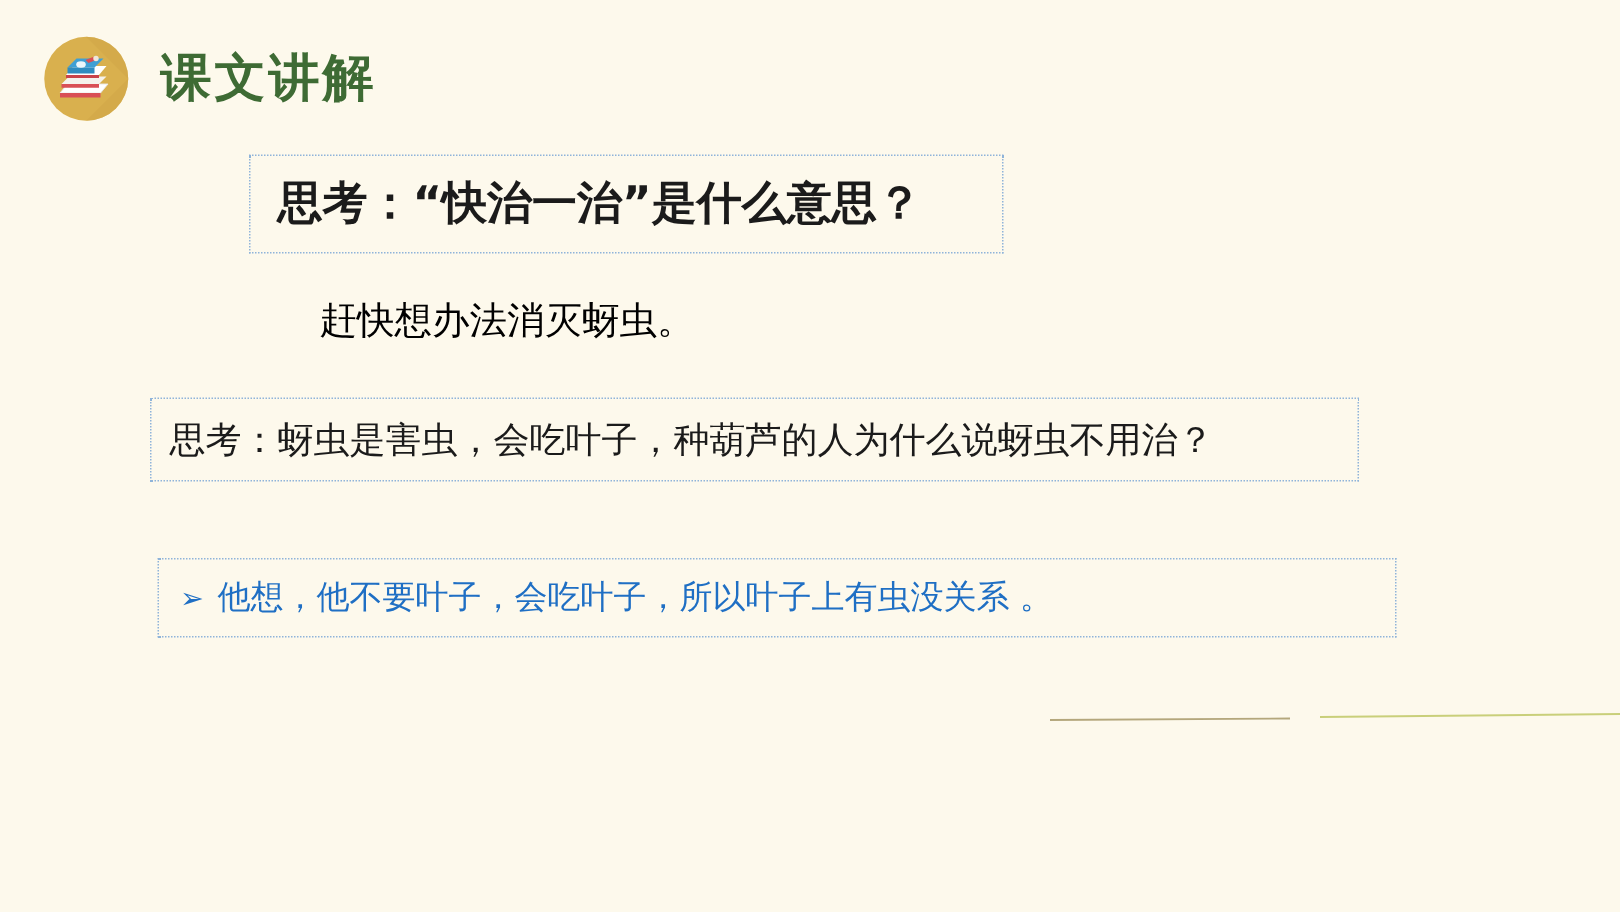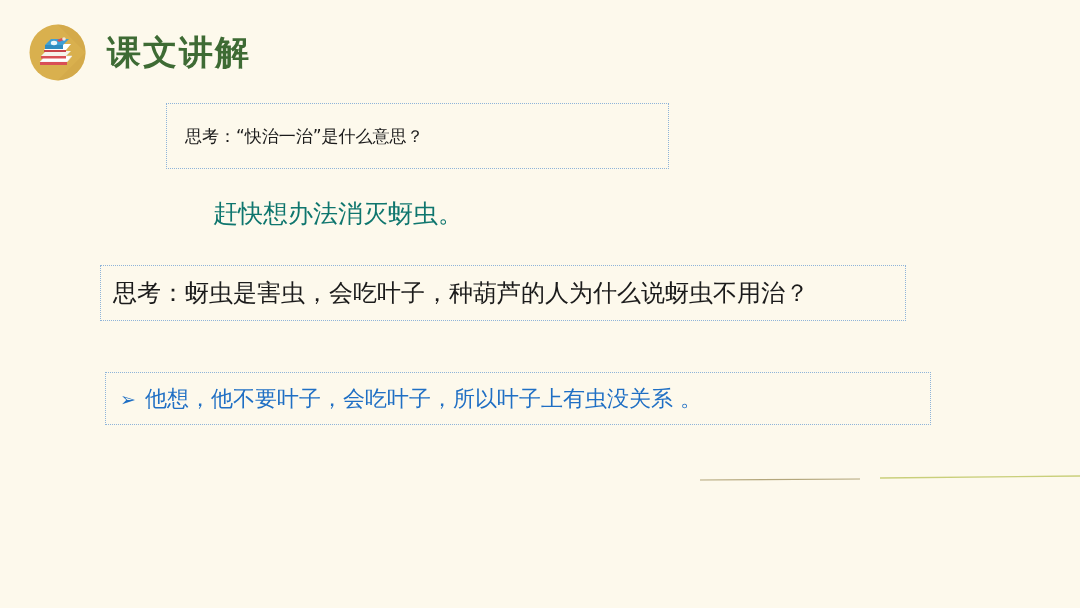--- a/index.html
+++ b/index.html
@@ -63,30 +63,31 @@
   }
 
   #box-q1 {
     left: 166px;
     top: 103px;
     width: 503px;
     height: 66px;
     padding-left: 18px;
   }
   #box-q1 .qbox-text {
-    font-size: 17px;
+    font-size: 30px;
     line-height: 34px;
+    font-weight: bold;
   }
 
   #answer-purple {
     position: absolute;
     left: 213px;
     top: 197px;
     font-size: 25px;
-    color: #0f766e;
+    color: #000000;
     white-space: nowrap;
     line-height: 34px;
   }
 
   #box-q2 {
     left: 100px;
     top: 265px;
     width: 806px;
     height: 56px;
     padding-left: 12px;

